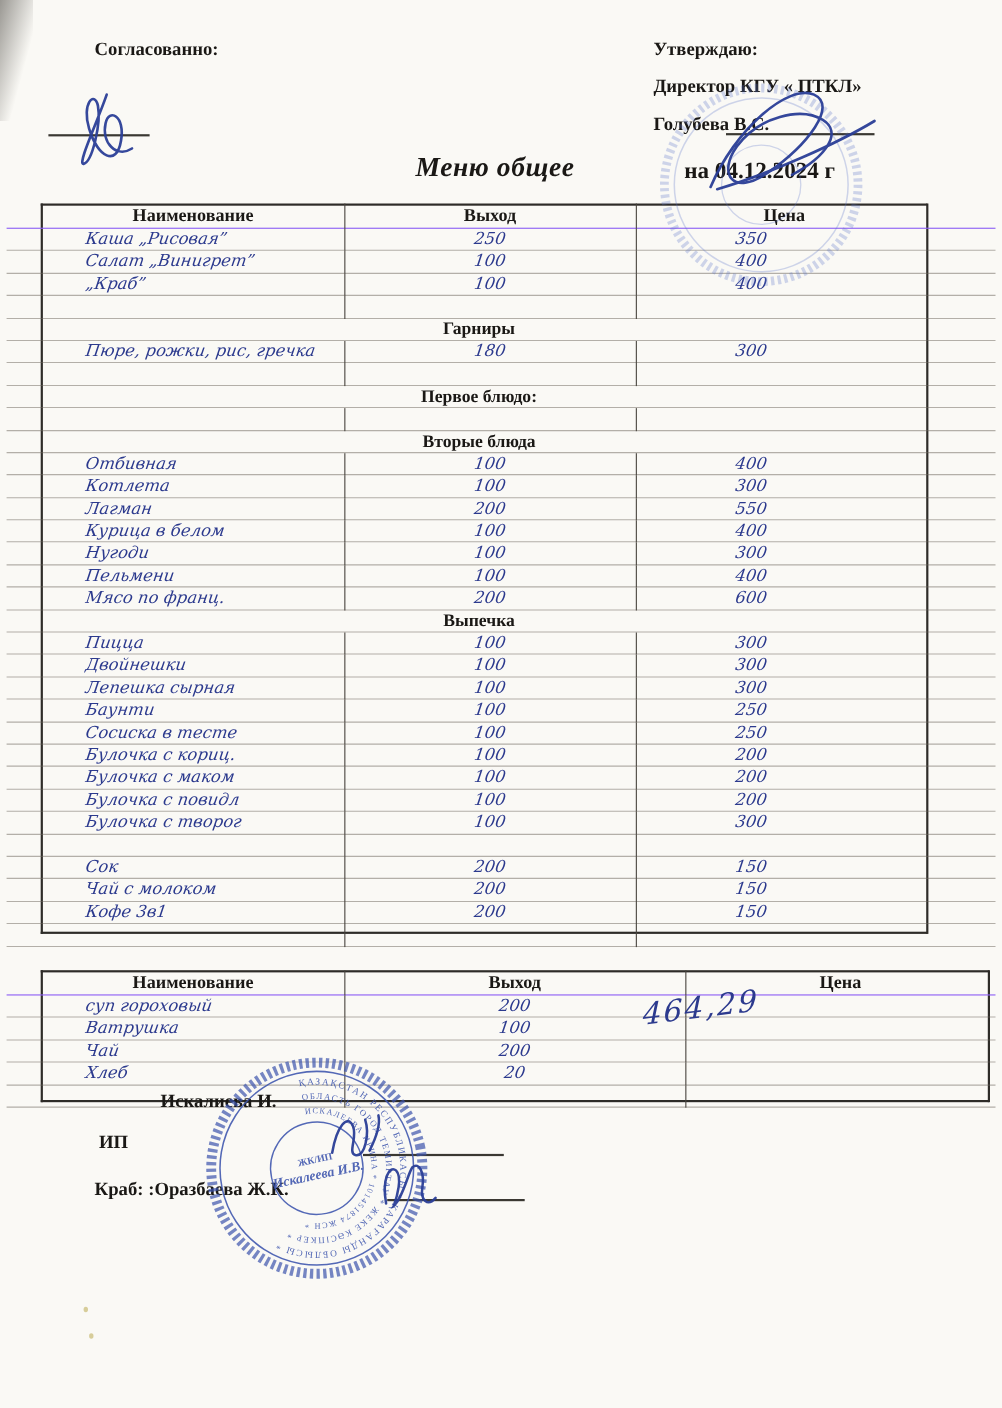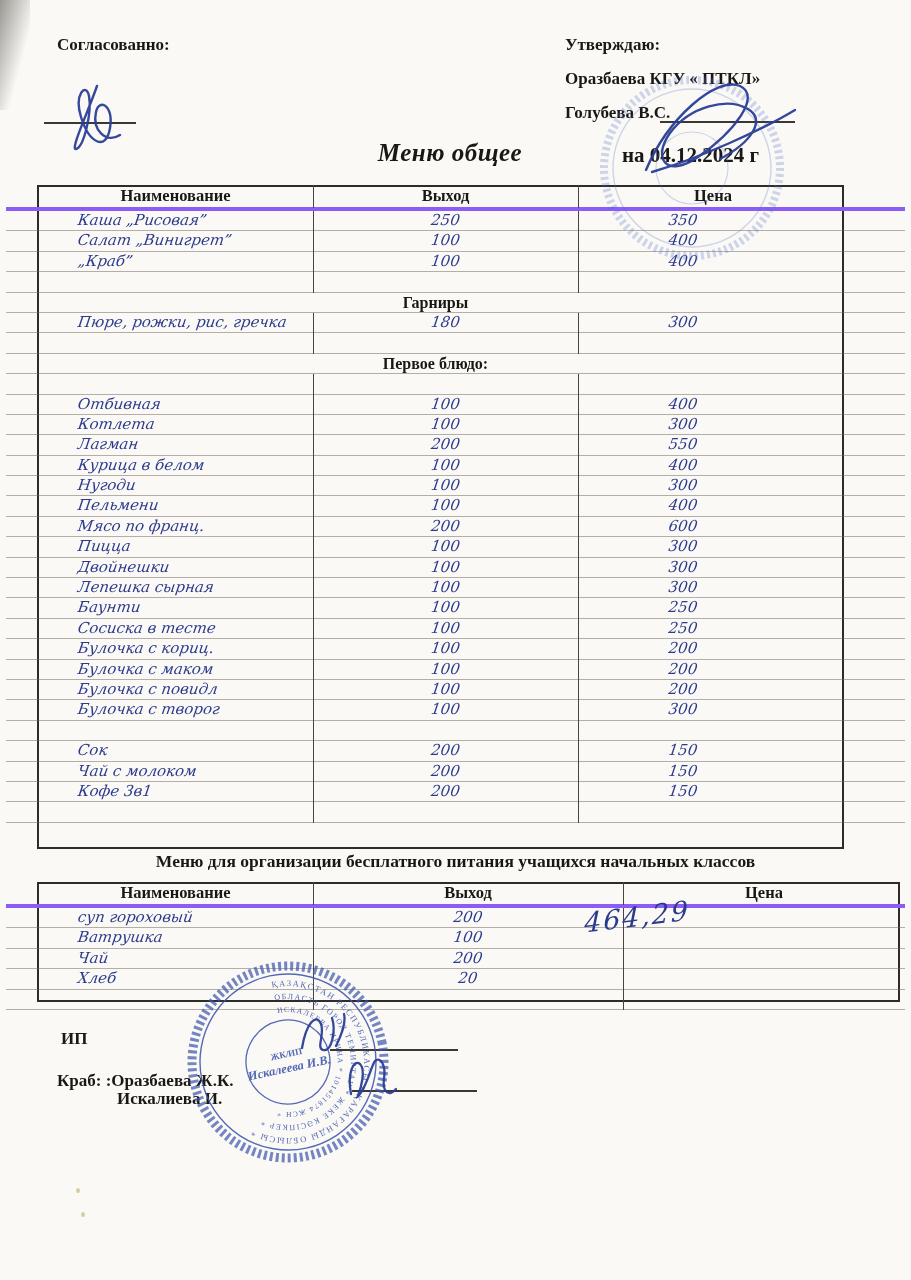--- a/index.html
+++ b/index.html
@@ -1,19 +1,19 @@
 <!DOCTYPE html>
 <html><head>
 <meta charset="utf-8">
 <style>
   html,body{margin:0;padding:0;background:#e9e7e2;}
   .page{position:relative;width:911px;height:1280px;background:#faf9f5;overflow:hidden;
         font-family:"Liberation Serif",serif;color:#1a1815;}
   .abs{position:absolute;}
-  .printed{font-weight:700;font-size:17px;line-height:20px;}
+  .printed{font-weight:700;font-size:17px;line-height:20px;margin-left:29px;}
   .agreed{left:57px;top:35px;}
   .medworker{left:57px;top:69px;}
   .approve{left:565px;top:35px;}
   .director{left:565px;top:69px;}
   .director-name{left:565px;top:103px;}
   .doc-title{left:300px;top:139px;width:300px;text-align:center;font-size:25px;font-weight:700;letter-spacing:.5px;font-style:italic;}
   .doc-date{left:622px;top:143px;font-size:21px;font-weight:700;}
   .sigline{position:absolute;height:1.6px;background:#3a3832;}
   .med-line{left:44px;top:122px;width:92px;}
   .dir-line{left:660px;top:121px;width:135px;}
@@ -21,58 +21,58 @@
   .cook-line{left:352px;top:1090px;width:125px;}
 
   .menu-table{position:absolute;left:0;right:0;}
   #table-main{top:185px;height:664px;}
   #table-free{top:882px;height:120px;}
   .vb{position:absolute;top:0;bottom:0;width:1.6px;background:#2e2c28;}
   .hb{position:absolute;height:1.6px;background:#2e2c28;left:37px;}
   #table-main .hb{width:806px;}
   #table-free .hb{width:862px;}
   .trow{position:relative;height:19.4px;margin:0 6px;border-bottom:1px solid rgba(108,102,92,.5);}
-  .trow.thead{height:22px;border-bottom:4px solid #8b5cf6;}
+  .trow.thead{height:22px;border-bottom:1px solid #8b5cf6;}
   .v{position:absolute;top:0;bottom:-1px;width:1px;background:#48443e;}
   #table-main .v1{left:307px;} #table-main .v2{left:572px;}
   #table-free .v1{left:307px;} #table-free .v2{left:617px;}
   .hcell{position:absolute;top:1px;text-align:center;font-weight:700;font-size:16.5px;line-height:20px;}
   #table-main .h1{left:32px;width:275px;} #table-main .h2{left:307px;width:265px;} #table-main .h3{left:572px;width:270px;}
   #table-free .h1{left:32px;width:275px;} #table-free .h2{left:307px;width:310px;} #table-free .h3{left:617px;width:282px;}
   .sec{position:absolute;top:.5px;left:32px;width:795px;text-align:center;font-weight:700;font-size:16px;line-height:19px;}
   .cell{position:absolute;top:0;line-height:19px;white-space:nowrap;}
   .hw{font-family:"DejaVu Serif",serif;font-style:italic;color:#2c3a8e;font-size:15px;transform:skewX(-8deg);}
   .cname{left:72px;}
   #table-main .cout{left:307px;width:265px;text-align:center;}
   #table-main .cprice{left:572px;width:210px;text-align:center;}
   #table-free .cout{left:307px;width:310px;text-align:center;}
   #table-free .cprice{left:617px;width:240px;text-align:center;}
   .free-title{left:0;right:0;top:851px;text-align:center;font-weight:700;font-size:17.5px;}
   .price-note{left:584px;top:901px;font-family:"DejaVu Serif",serif;font-style:italic;color:#2c3a8e;
               font-size:27px;letter-spacing:2px;transform:rotate(-7deg) skewX(-8deg);}
   .ip-label{left:61px;top:1029px;}
-  .ip-name{left:117px;top:1089px;}
+  .ip-name{left:117px;top:991px;}
   .cook{left:57px;top:1071px;}
   .overlay{position:absolute;left:0;top:0;width:911px;height:1280px;pointer-events:none;}
   .corner-tl{left:0;top:0;width:30px;height:110px;
              background:linear-gradient(105deg,rgba(75,72,66,.55),rgba(75,72,66,0) 65%);}
   .speck{position:absolute;width:4px;height:5px;background:#b9a94f;opacity:.55;border-radius:50%;}
 </style>
 </head>
 <body>
 
 <div class="page">
 
   <div class="abs corner-tl"></div>
 
   <div class="abs printed agreed">Согласованно:</div>
   <div class="sigline med-line"></div>
 
   <div class="abs printed approve">Утверждаю:</div>
-  <div class="abs printed director">Оразбаева КГУ « ПТКЛ»</div>
+  <div class="abs printed director">Директор КГУ « ПТКЛ»</div>
   <div class="abs printed director-name">Голубева В.С.</div>
   <div class="sigline dir-line"></div>
 
   <div class="abs doc-title">Меню общее</div>
   <div class="abs doc-date">на 04.12.2024 г</div>
 
   <div class="menu-table" id="table-main">
     <div class="vb" style="left:37px"></div>
     <div class="vb" style="left:842px"></div>
     <div class="hb" style="top:0"></div>
@@ -123,20 +123,23 @@
     <span class="v v1"></span>
     <span class="v v2"></span>
   </div>
       <div class="trow section">
     <span class="sec">Первое блюдо:</span>
   </div>
       <div class="trow empty">
     <span class="v v1"></span>
     <span class="v v2"></span>
   </div>
+      <div class="trow section">
+    <span class="sec">Вторые блюда</span>
+  </div>
       <div class="trow item">
     <span class="v v1"></span>
     <span class="v v2"></span>
     <span class="cell cname hw">Отбивная</span>
     <span class="cell cout hw">100</span>
     <span class="cell cprice hw">400</span>
   </div>
       <div class="trow item">
     <span class="v v1"></span>
     <span class="v v2"></span>
@@ -172,20 +175,23 @@
     <span class="cell cout hw">100</span>
     <span class="cell cprice hw">400</span>
   </div>
       <div class="trow item">
     <span class="v v1"></span>
     <span class="v v2"></span>
     <span class="cell cname hw">Мясо по франц.</span>
     <span class="cell cout hw">200</span>
     <span class="cell cprice hw">600</span>
   </div>
+      <div class="trow section">
+    <span class="sec">Выпечка</span>
+  </div>
       <div class="trow item">
     <span class="v v1"></span>
     <span class="v v2"></span>
     <span class="cell cname hw">Пицца</span>
     <span class="cell cout hw">100</span>
     <span class="cell cprice hw">300</span>
   </div>
       <div class="trow item">
     <span class="v v1"></span>
     <span class="v v2"></span>
@@ -266,21 +272,20 @@
     <span class="cell cname hw">Кофе 3в1</span>
     <span class="cell cout hw">200</span>
     <span class="cell cprice hw">150</span>
   </div>
       <div class="trow empty">
     <span class="v v1"></span>
     <span class="v v2"></span>
   </div>
     </div>
 
-  <div class="abs free-title">Меню для организации бесплатного питания  учащихся  начальных классов</div>
 
   <div class="menu-table" id="table-free">
     <div class="vb" style="left:37px"></div>
     <div class="vb" style="left:898px"></div>
     <div class="hb" style="top:0"></div>
     <div class="hb" style="bottom:0"></div>
     <div class="trow thead">
       <span class="v v1"></span>
       <span class="v v2"></span>
       <span class="hcell h1">Наименование</span>

